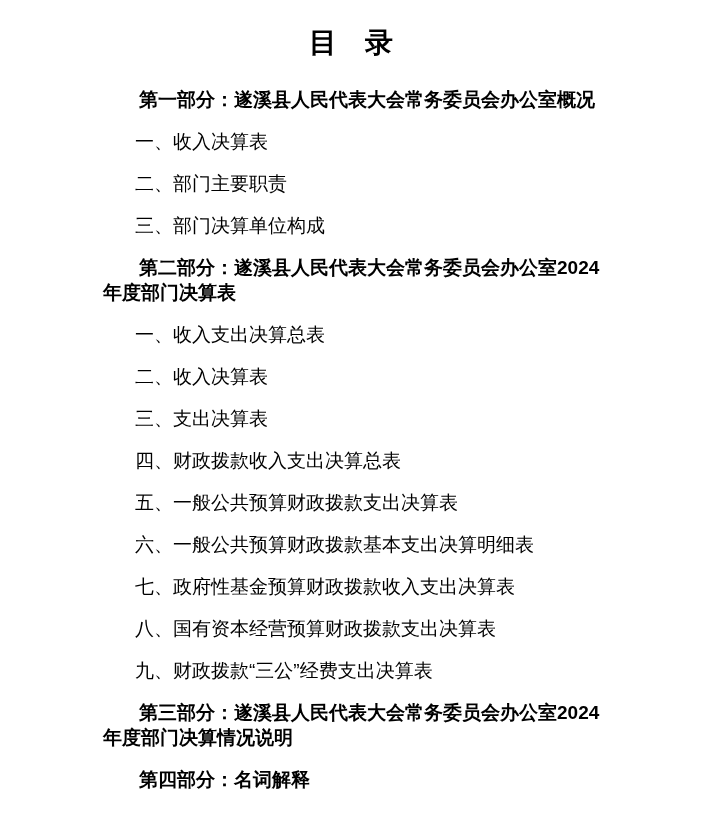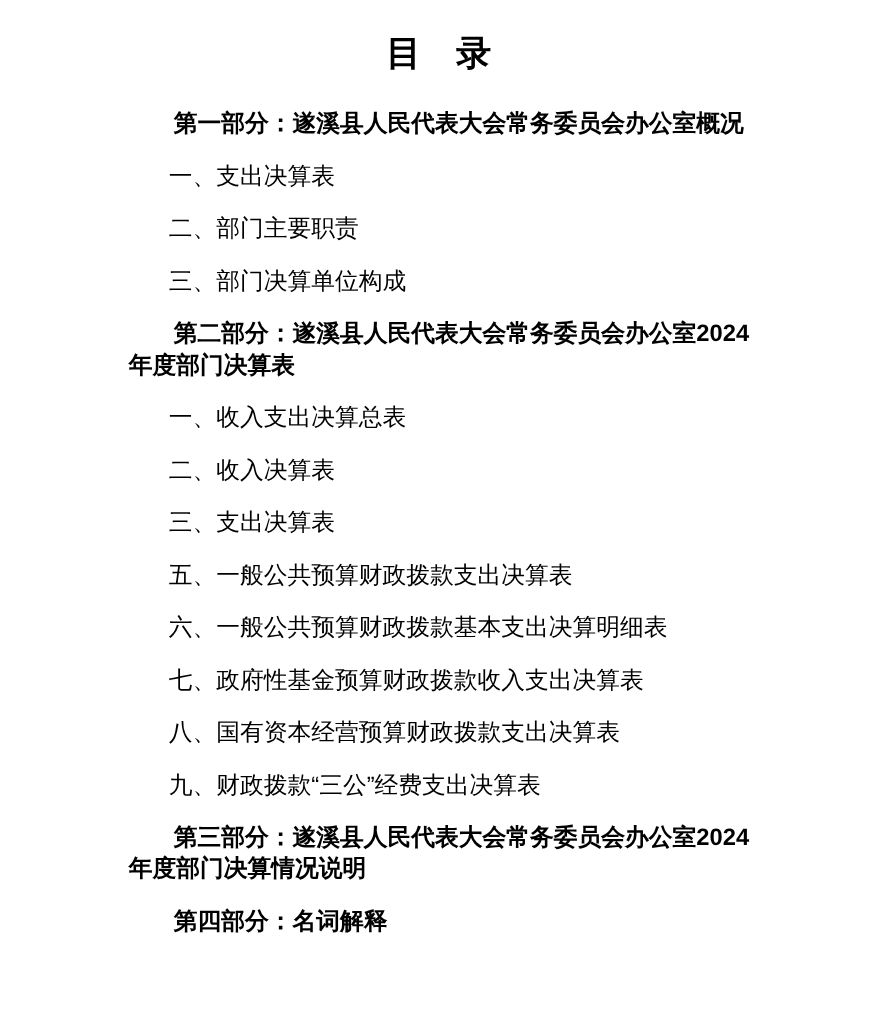--- a/index.html
+++ b/index.html
@@ -45,27 +45,28 @@
   }
 </style>
 </head>
 <body>
 
 <div class="page">
   <h1 class="doc-title">目　录</h1>
 
   <div class="toc">
     <p class="entry part">第一部分：遂溪县人民代表大会常务委员会办公室概况</p>
-    <p class="entry item">一、支出决算表</p>
+    <p class="entry item">一、收入决算表</p>
     <p class="entry item">二、部门主要职责</p>
     <p class="entry item">三、部门决算单位构成</p>
     <p class="entry part">第二部分：遂溪县人民代表大会常务委员会办公室2024年度部门决算表</p>
     <p class="entry item">一、收入支出决算总表</p>
     <p class="entry item">二、收入决算表</p>
     <p class="entry item">三、支出决算表</p>
+    <p class="entry item">四、财政拨款收入支出决算总表</p>
     <p class="entry item">五、一般公共预算财政拨款支出决算表</p>
     <p class="entry item">六、一般公共预算财政拨款基本支出决算明细表</p>
     <p class="entry item">七、政府性基金预算财政拨款收入支出决算表</p>
     <p class="entry item">八、国有资本经营预算财政拨款支出决算表</p>
     <p class="entry item">九、财政拨款“三公”经费支出决算表</p>
     <p class="entry part">第三部分：遂溪县人民代表大会常务委员会办公室2024年度部门决算情况说明</p>
     <p class="entry part">第四部分：名词解释</p>
   </div>
 </div>
 

